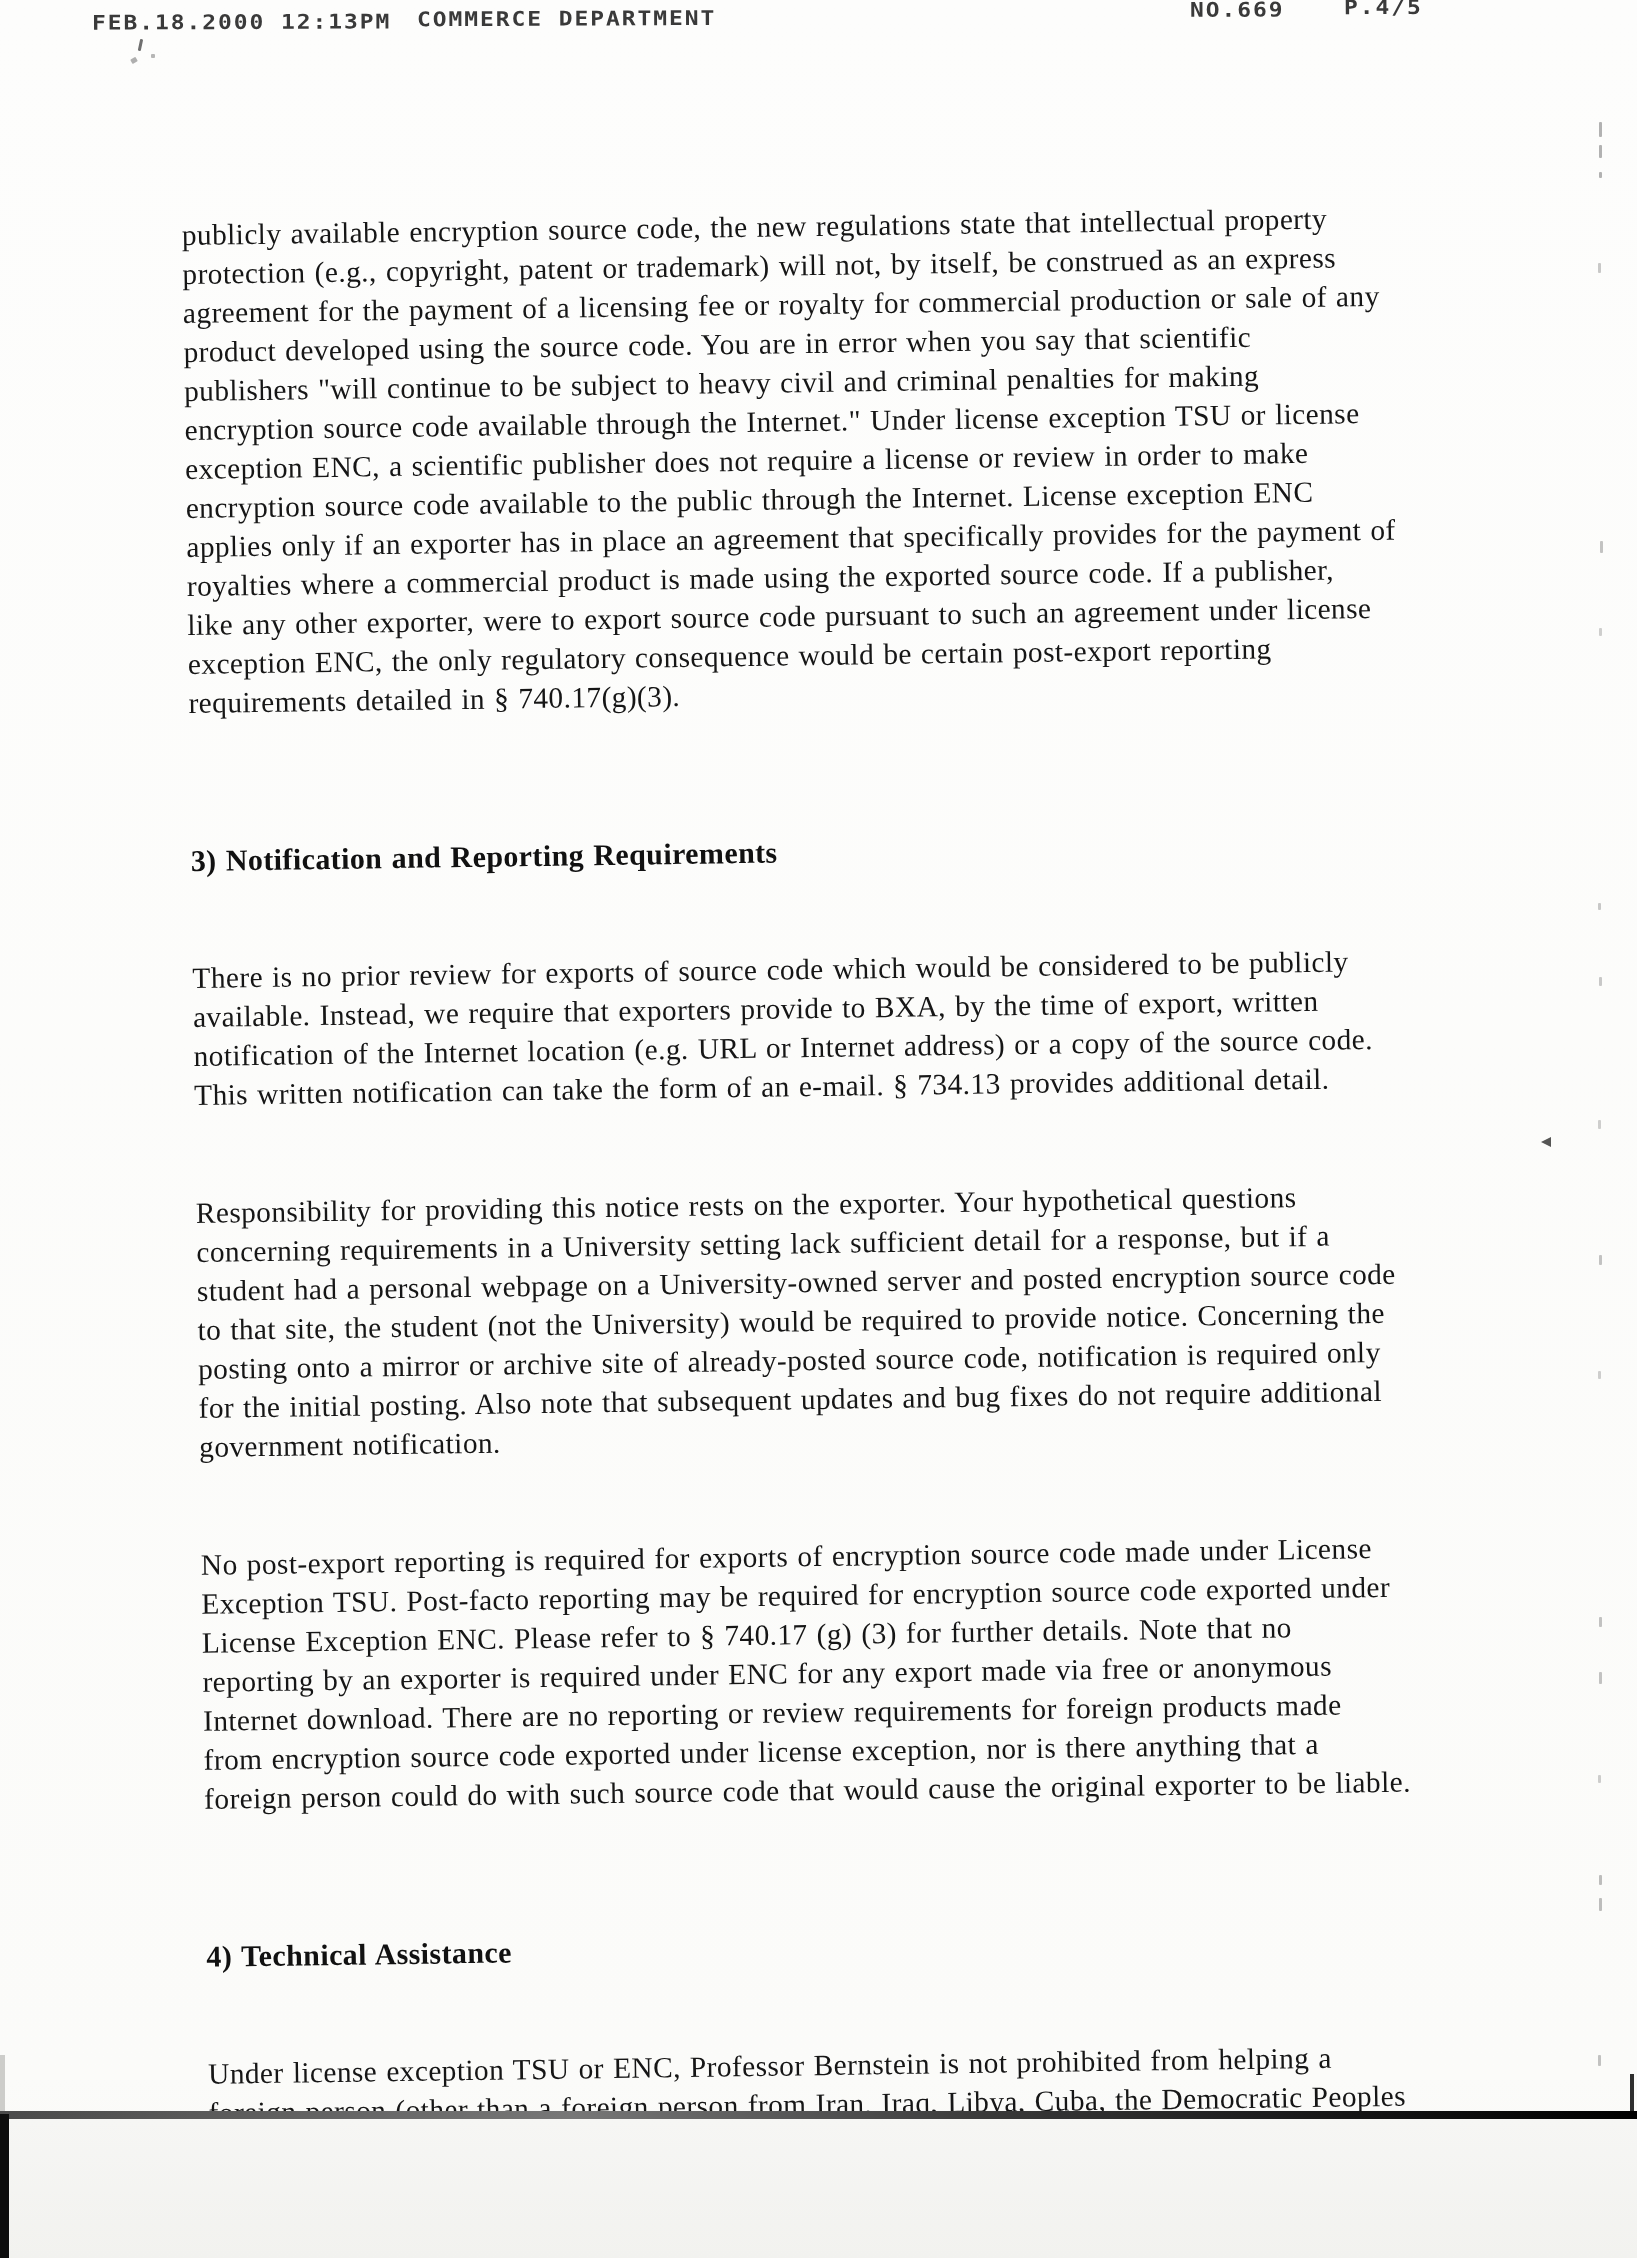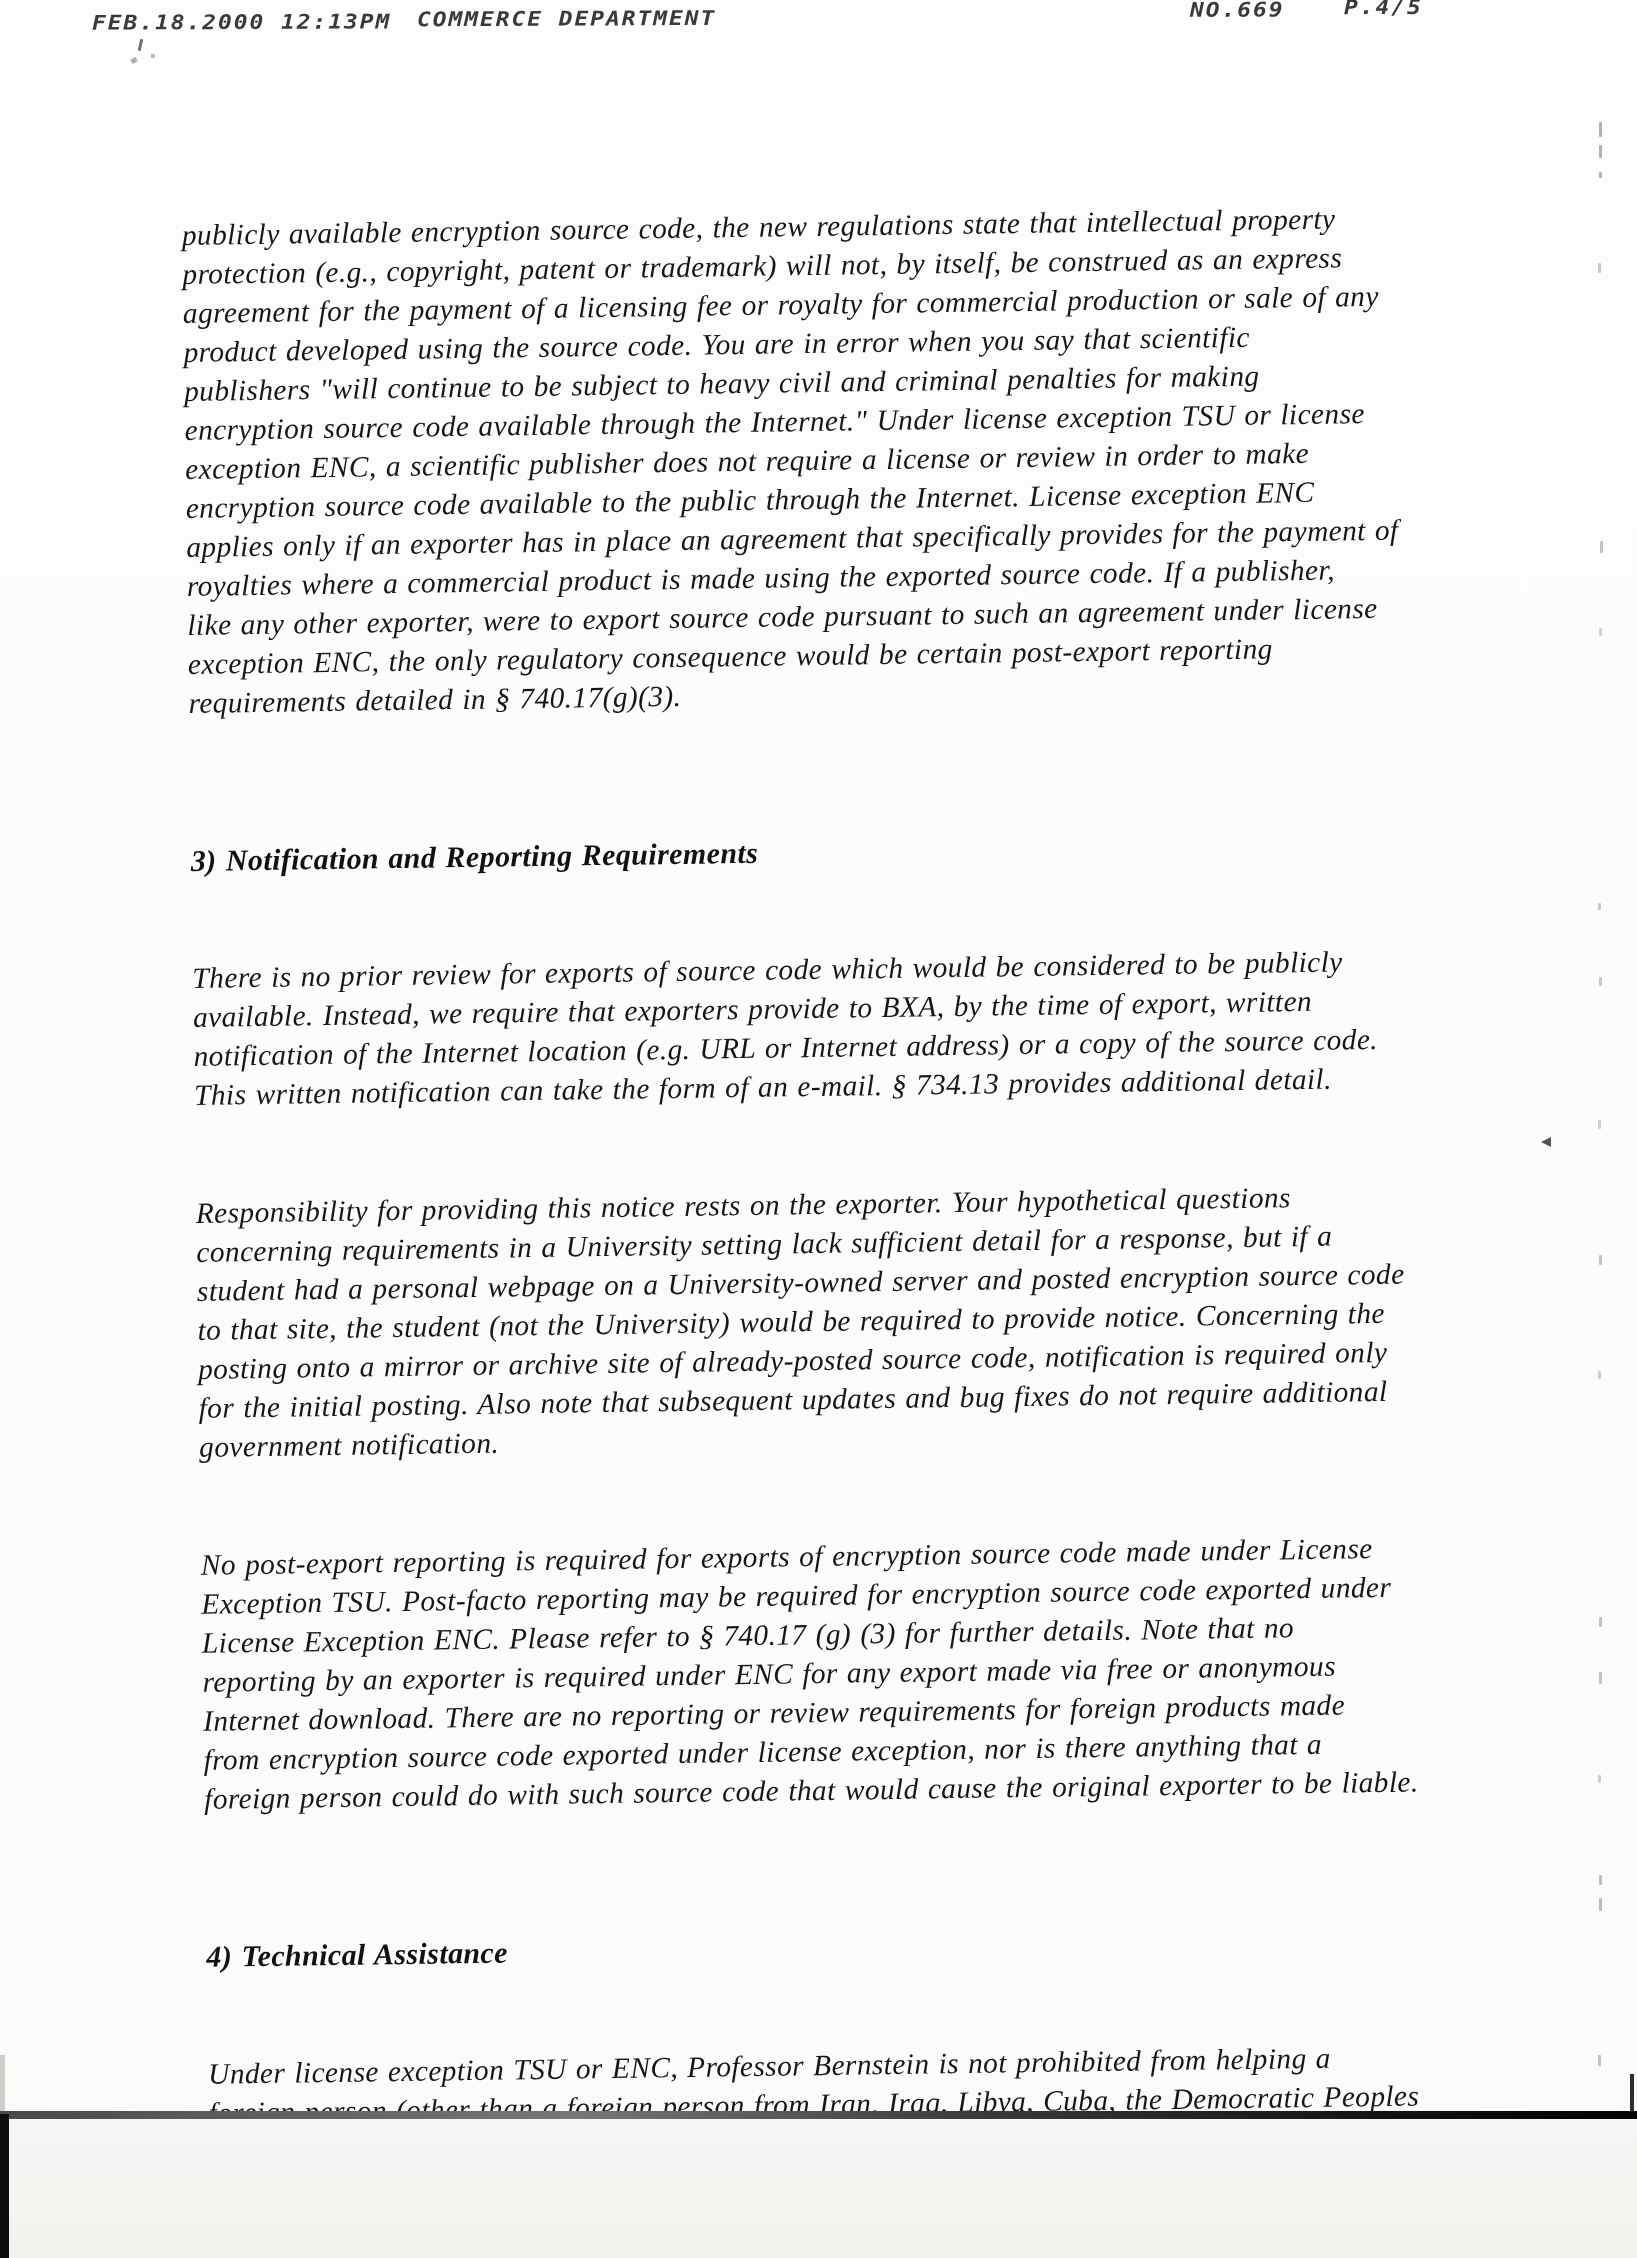--- a/index.html
+++ b/index.html
@@ -6,21 +6,20 @@
   body {
     width:1638px; height:2258px;
     background:#fbfbf9;
     position:relative;
     overflow:hidden;
     font-family:"Liberation Serif","DejaVu Serif",serif;
   }
   .page {
     position:absolute; inset:0;
     background:linear-gradient(#fdfdfc, #fbfbf9 92%, #f8f8f6);
-    font-style:italic;
   }
   
   .fax-header {
     position:absolute; top:7.7px; left:0; width:100%; height:33px;
     font-family:"DejaVu Sans Mono",monospace;
     font-size:23px; color:#3a3a3a; letter-spacing:1.9px;
     transform:rotate(-0.25deg); transform-origin:0 0;
     font-weight:bold;
   }
   .fax-header span { position:absolute; white-space:nowrap; transform:scaleY(0.88); }

